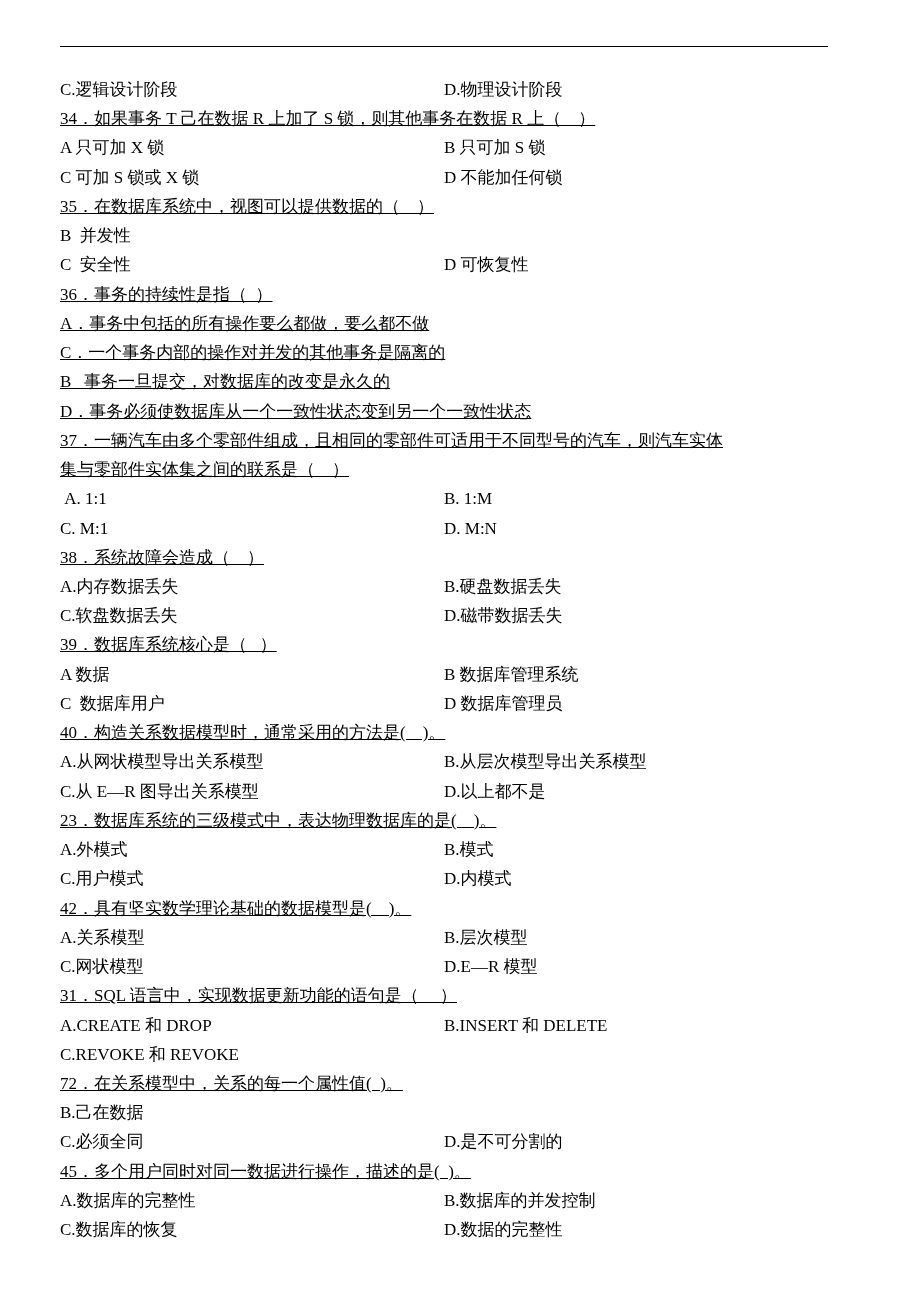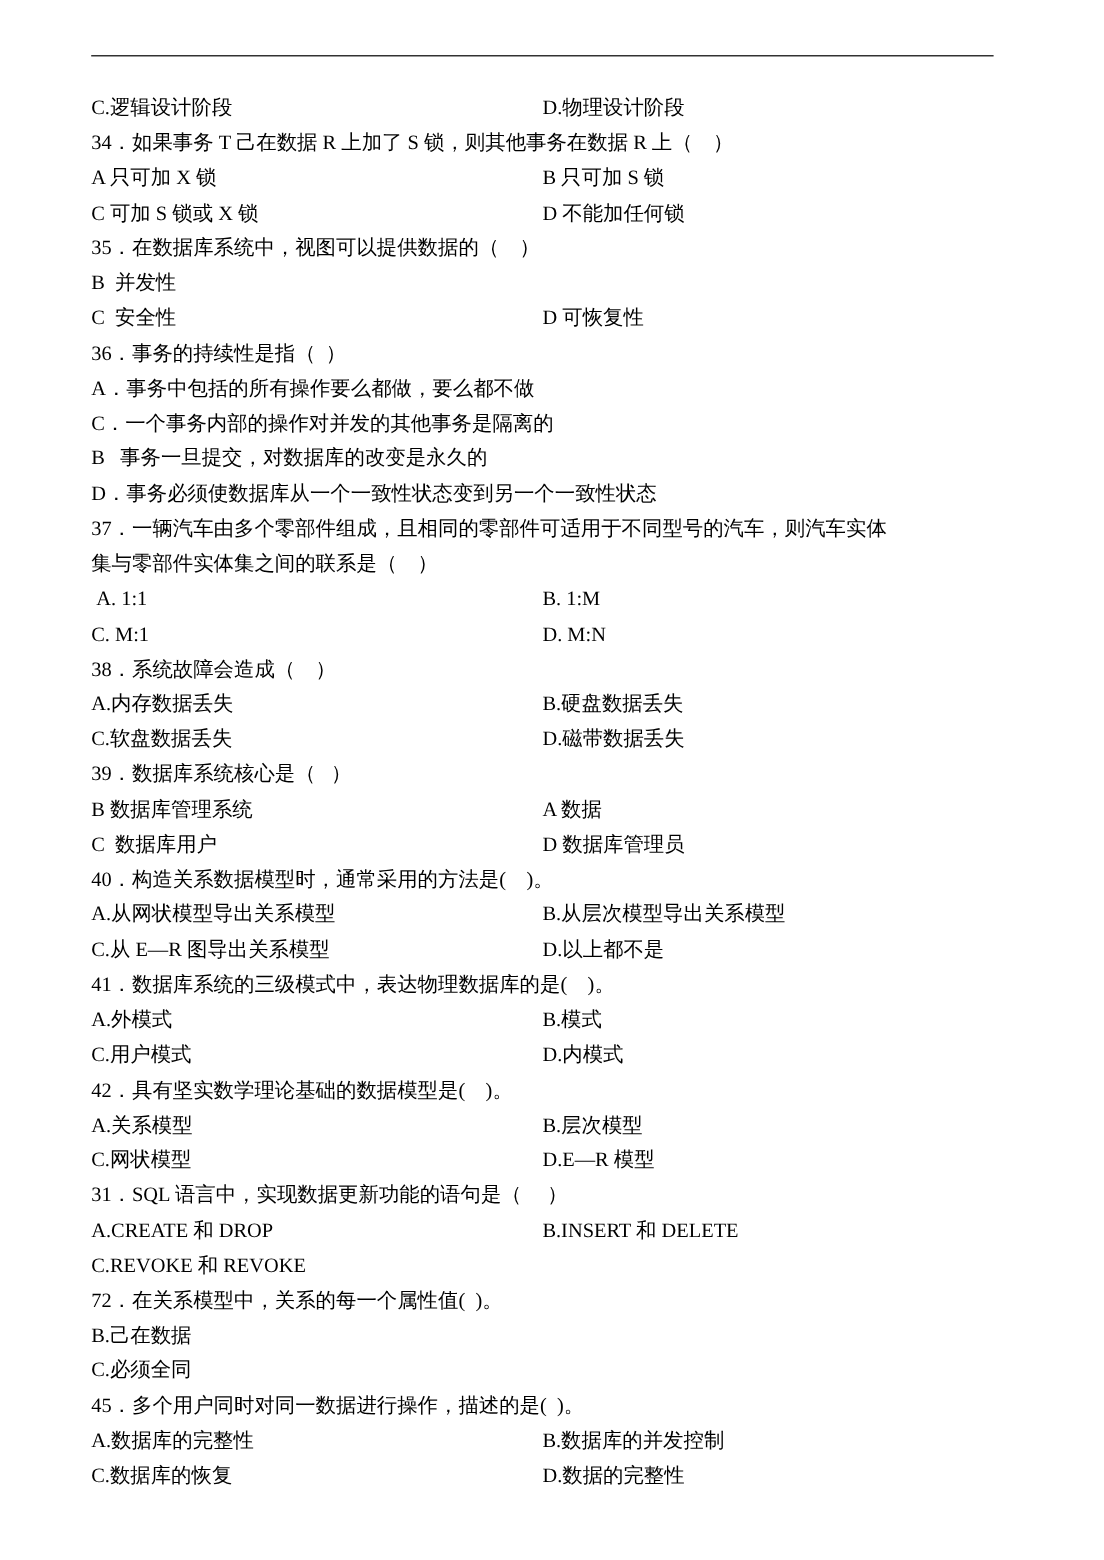--- a/index.html
+++ b/index.html
@@ -9,31 +9,32 @@
     font-family: "SimSun", "宋体", serif;
     font-size: 17px;
     color: #000;
     line-height: 1.72;
   }
   .page {
     width: 920px;
     min-height: 1300px;
     margin: 0 auto;
     box-sizing: border-box;
-    padding: 46px 92px 40px 76px;
+    padding: 46px 92px 40px 60px;
     position: relative;
   }
   hr.top-rule {
     border: none;
     border-top: 1px solid #000;
     margin: 0 0 28px 0;
   }
   .line {
     display: block;
     white-space: pre-wrap;
+    text-decoration: underline;
   }
   .opt-row {
     display: flex;
   }
   .opt-row .col {
     flex: 0 0 50%;
     white-space: pre-wrap;
   }
 </style>
 </head>
@@ -88,39 +89,39 @@
     <span class="col">A.内存数据丢失</span>
     <span class="col">B.硬盘数据丢失</span>
   </div>
   <div class="opt-row">
     <span class="col">C.软盘数据丢失</span>
     <span class="col">D.磁带数据丢失</span>
   </div>
 
   <span class="line">39．数据库系统核心是（   ）</span>
   <div class="opt-row">
+    <span class="col">A 数据</span>
     <span class="col">B 数据库管理系统</span>
-    <span class="col">A 数据</span>
   </div>
   <div class="opt-row">
     <span class="col">C  数据库用户</span>
     <span class="col">D 数据库管理员</span>
   </div>
 
   <span class="line">40．构造关系数据模型时，通常采用的方法是(    )。</span>
   <div class="opt-row">
     <span class="col">A.从网状模型导出关系模型</span>
     <span class="col">B.从层次模型导出关系模型</span>
   </div>
   <div class="opt-row">
     <span class="col">C.从 E—R 图导出关系模型</span>
     <span class="col">D.以上都不是</span>
   </div>
 
-  <span class="line">41．数据库系统的三级模式中，表达物理数据库的是(    )。</span>
+  <span class="line">23．数据库系统的三级模式中，表达物理数据库的是(    )。</span>
   <div class="opt-row">
     <span class="col">A.外模式</span>
     <span class="col">B.模式</span>
   </div>
   <div class="opt-row">
     <span class="col">C.用户模式</span>
     <span class="col">D.内模式</span>
   </div>
 
   <span class="line">42．具有坚实数学理论基础的数据模型是(    )。</span>
@@ -141,20 +142,21 @@
   <div class="opt-row">
     <span class="col">C.REVOKE 和 REVOKE</span>
   </div>
 
   <span class="line">72．在关系模型中，关系的每一个属性值(  )。</span>
   <div class="opt-row">
     <span class="col">B.己在数据</span>
   </div>
   <div class="opt-row">
     <span class="col">C.必须全同</span>
+    <span class="col">D.是不可分割的</span>
   </div>
 
   <span class="line">45．多个用户同时对同一数据进行操作，描述的是(  )。</span>
   <div class="opt-row">
     <span class="col">A.数据库的完整性</span>
     <span class="col">B.数据库的并发控制</span>
   </div>
   <div class="opt-row">
     <span class="col">C.数据库的恢复</span>
     <span class="col">D.数据的完整性</span>

